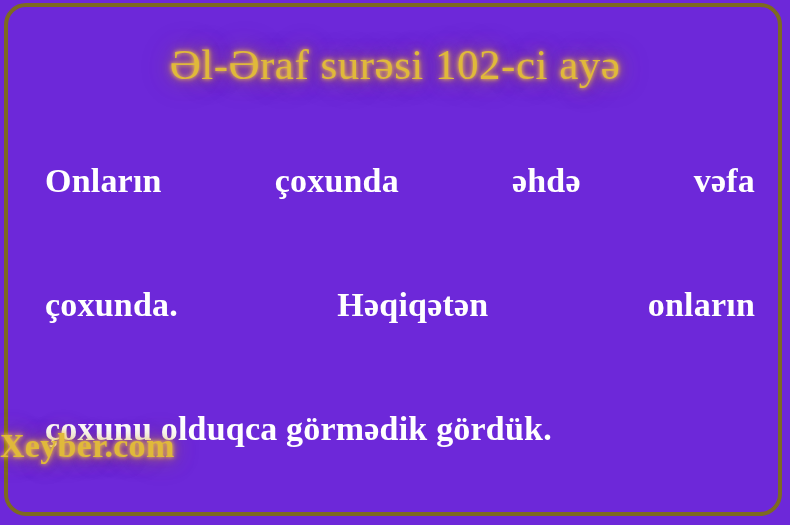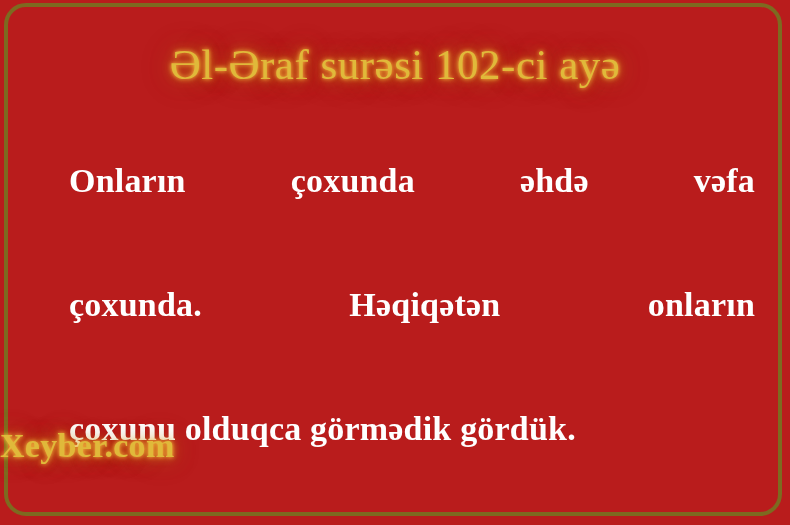--- a/index.html
+++ b/index.html
@@ -5,21 +5,21 @@
   html, body {
     margin: 0;
     padding: 0;
     background: #000000;
   }
 
   #card {
     position: relative;
     width: 790px;
     height: 525px;
-    background: #b91c1c;
+    background: #6d28d9;
     overflow: hidden;
     font-family: "Liberation Serif", "DejaVu Serif", serif;
   }
 
   
   #frame {
     position: absolute;
     left: 4px;
     top: 3px;
     width: 778px;
@@ -61,21 +61,20 @@
     line-height: 62px;
     font-weight: 700;
     text-align: justify;
     text-justify: inter-word;
     letter-spacing: 0.2px;
   }
 
   #verse .vline {
     display: block;
     text-align: justify;
-    margin-left: 24px;
   }
 
   
   #verse .vline::after {
     content: "";
     display: inline-block;
     width: 100%;
     height: 0;
   }
 

